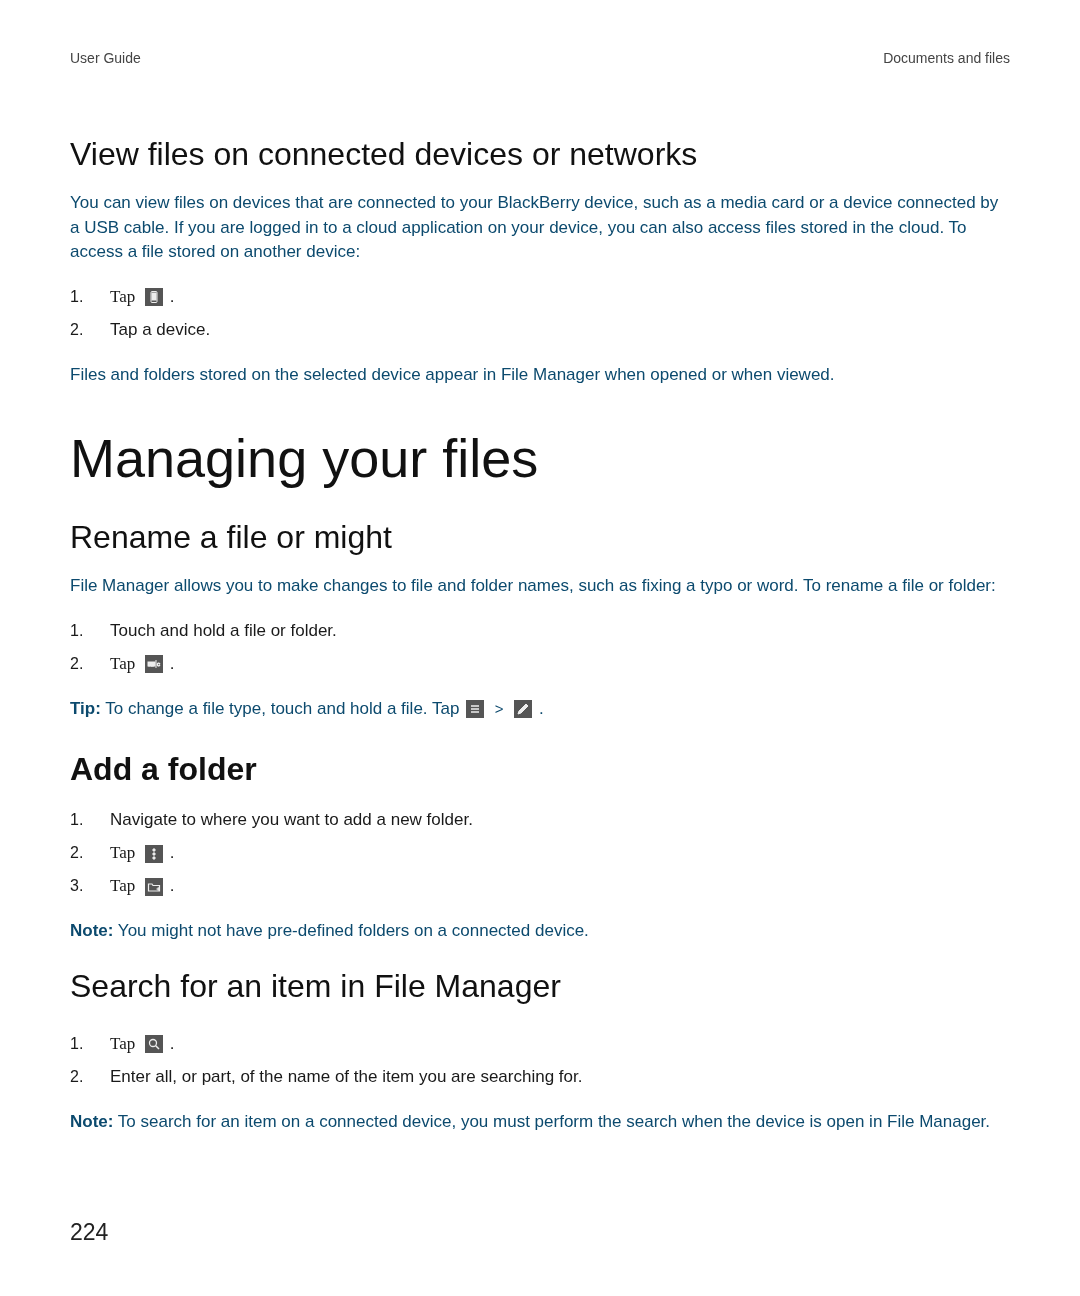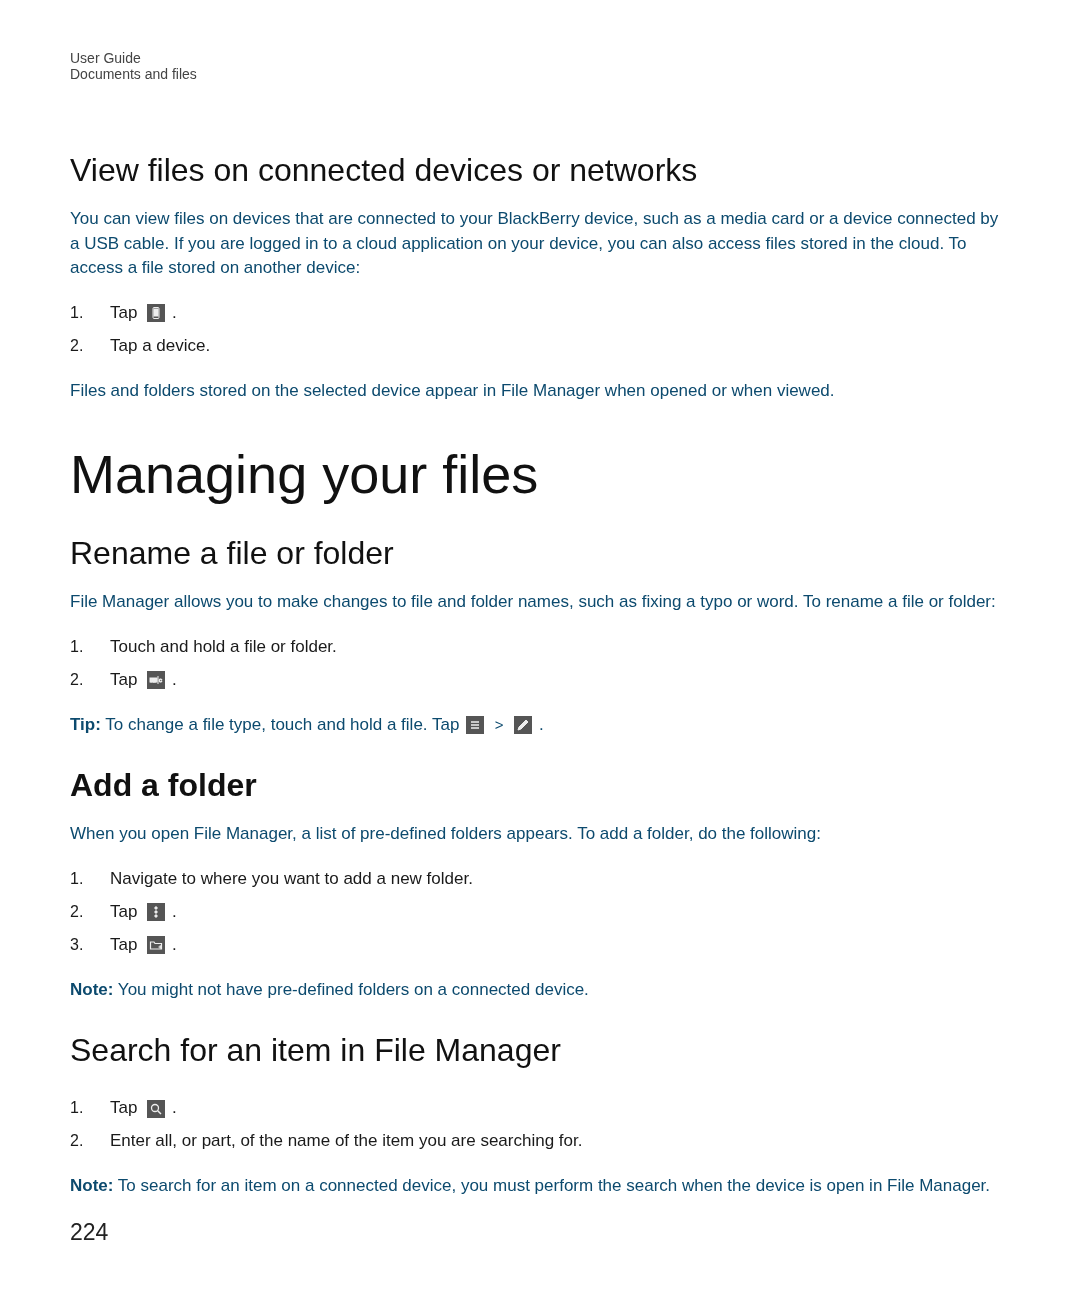--- a/index.html
+++ b/index.html
@@ -15,21 +15,20 @@
     box-sizing: border-box;
     padding: 50px 70px 40px 70px;
     position: relative;
   }
   .header-row {
     display: flex;
     justify-content: space-between;
     font-size: 14px;
     color: #444;
     margin-bottom: 70px;
-    flex-direction: column;
   }
   h2.section {
     font-weight: 300;
     font-size: 32px;
     margin: 0 0 18px 0;
     color: #111;
   }
   h1.main {
     font-weight: 300;
     font-size: 54px;
@@ -74,20 +73,21 @@
     margin: 0 2px;
   }
   .icon-box svg {
     width: 14px;
     height: 14px;
     fill: #eee;
     stroke: #eee;
   }
   .tap-word {
     margin-right: 3px;
+    font-family: Liberation Serif, serif;
   }
   .page-number {
     position: absolute;
     bottom: 50px;
     left: 70px;
     font-size: 23px;
     color: #222;
   }
   .gt {
     margin: 0 4px;
@@ -115,21 +115,21 @@
           </svg>
       </span>
       <span>.</span>
     </li>
     <li>Tap a device.</li>
   </ol>
   <p class="body">Files and folders stored on the selected device appear in File Manager when opened or when viewed.</p>
 
   <h1 class="main">Managing your files</h1>
 
-  <h2 class="section">Rename a file or folder</h2>
+  <h2 class="section">Rename a file or might</h2>
   <p class="body">File Manager allows you to make changes to file and folder names, such as fixing a typo or word. To rename a file or folder:</p>
   <ol class="steps">
     <li>Touch and hold a file or folder.</li>
     <li>
       <span class="tap-word">Tap</span>
       <span class="icon-box">
         <svg viewBox="0 0 14 14">
             <rect x="1" y="5" width="7" height="4" fill="#eee"></rect>
             <text x="2" y="8.5" font-size="4" fill="#555" font-family="Arial">AB</text>
             <line x1="9" y1="3" x2="9" y2="11" stroke="#eee" stroke-width="1"></line>
@@ -151,21 +151,20 @@
     <span class="gt">&gt;</span>
     <span class="icon-box">
       <svg viewBox="0 0 14 14">
           <path d="M2 12 L3 9 L10 2 L12 4 L5 11 Z" fill="#eee"></path>
         </svg>
     </span>
     <span>.</span>
   </p>
 
   <h2 class="section" style="margin-top:30px;font-weight:bold;">Add a folder</h2>
-  <p class="body">When you open File Manager, a list of pre-defined folders appears. To add a folder, do the following:</p>
   <ol class="steps">
     <li>Navigate to where you want to add a new folder.</li>
     <li>
       <span class="tap-word">Tap</span>
       <span class="icon-box">
         <svg viewBox="0 0 14 14">
             <circle cx="7" cy="3" r="1.2" fill="#eee"></circle>
             <circle cx="7" cy="7" r="1.2" fill="#eee"></circle>
             <circle cx="7" cy="11" r="1.2" fill="#eee"></circle>
           </svg>
@@ -181,21 +180,21 @@
             <line x1="11.25" y1="7.3" x2="11.25" y2="10.7" stroke="#eee" stroke-width="1.2"></line>
           </svg>
       </span>
       <span>.</span>
     </li>
   </ol>
   <p class="body">
     <strong>Note:</strong><span> You might not have pre-defined folders on a connected device.</span>
   </p>
 
-  <h2 class="section" style="margin-top:30px;">Search for an item in File Manager</h2>
+  <h2 class="section" style="margin-top:24px;">Search for an item in File Manager</h2>
   <ol class="steps" style="margin-top:25px;">
     <li>
       <span class="tap-word">Tap</span>
       <span class="icon-box">
         <svg viewBox="0 0 14 14">
             <circle cx="6" cy="6" r="3.5" fill="none" stroke="#eee" stroke-width="1.3"></circle>
             <line x1="8.7" y1="8.7" x2="12" y2="12" stroke="#eee" stroke-width="1.5"></line>
           </svg>
       </span>
       <span>.</span>

